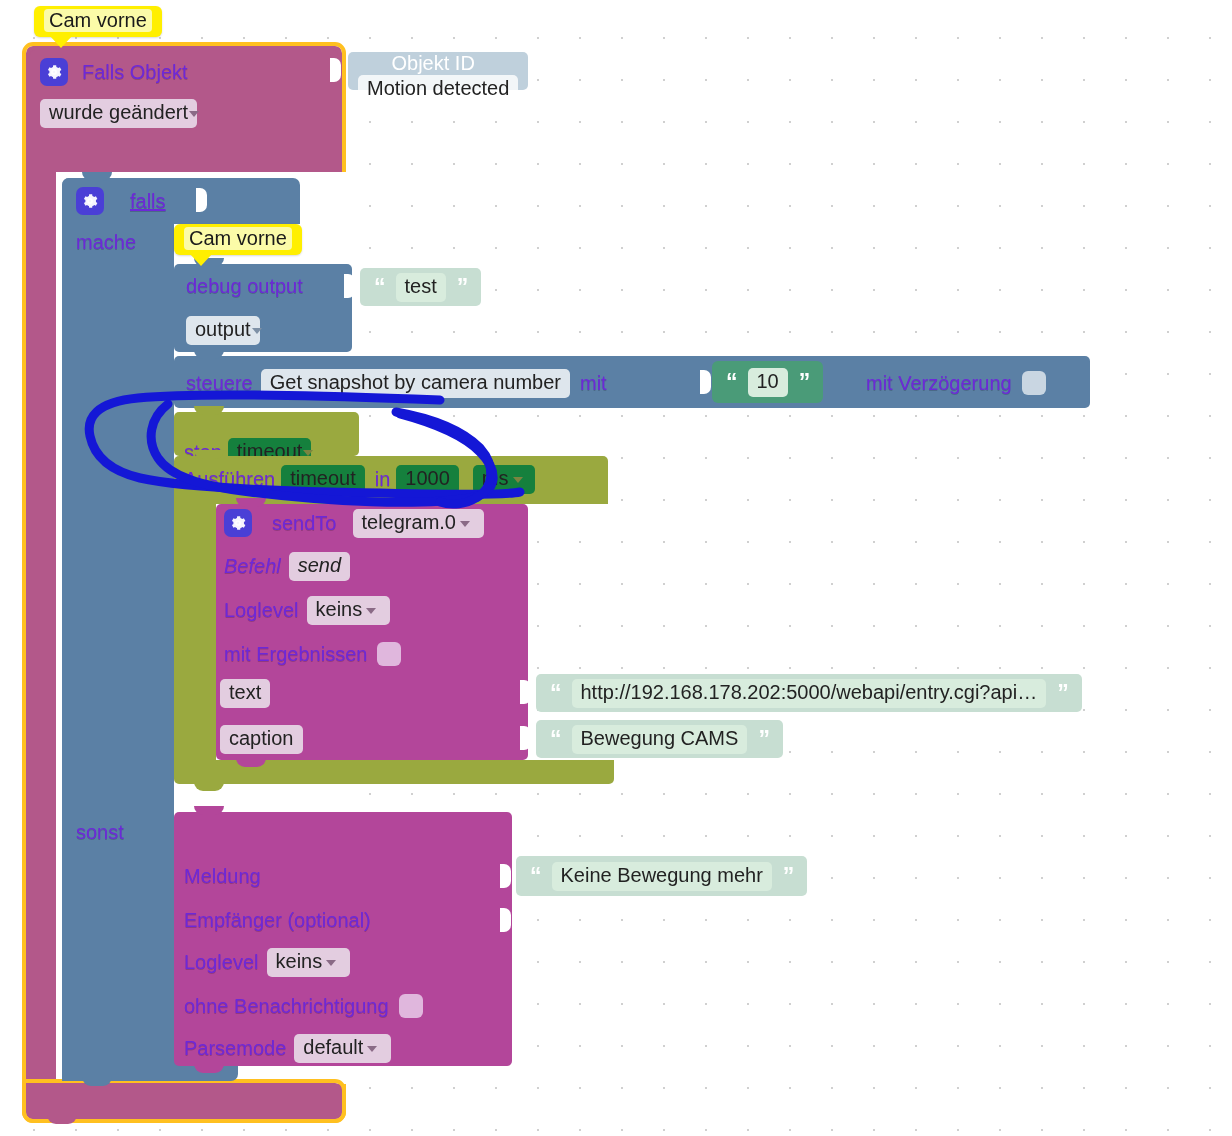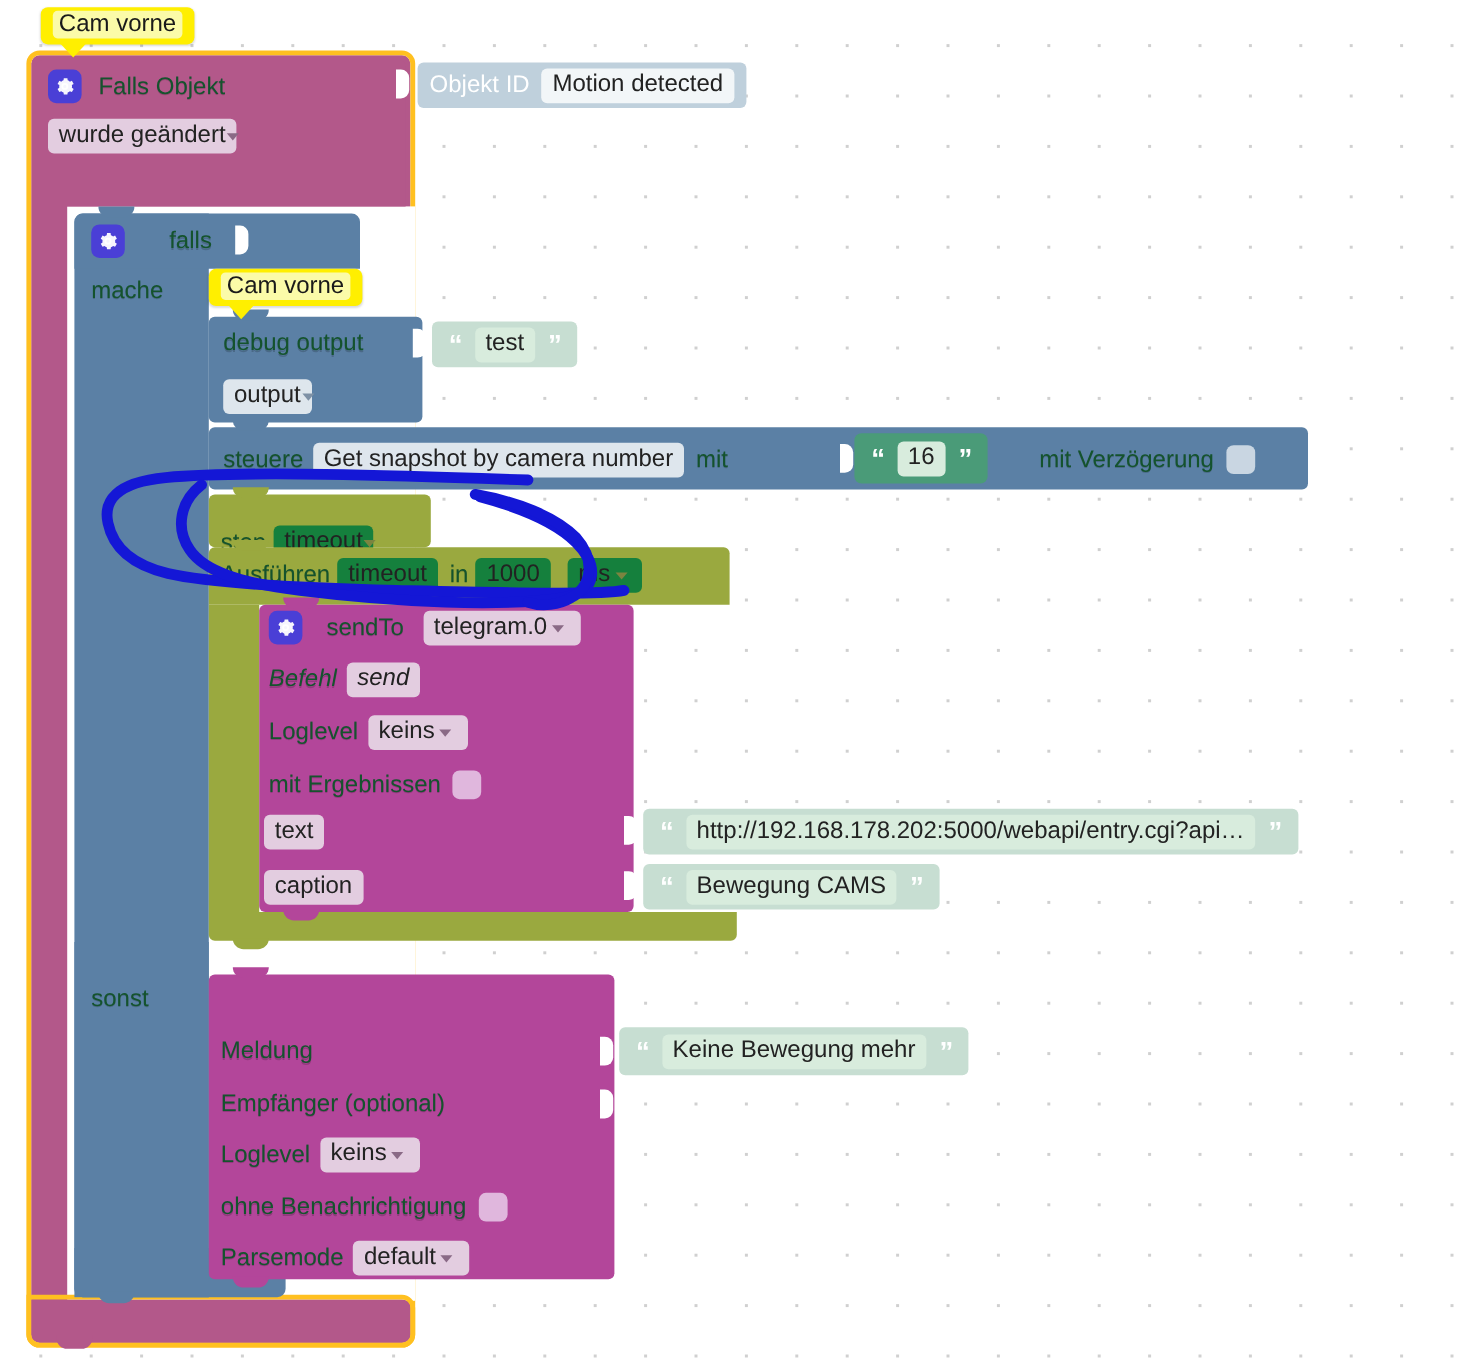--- a/index.html
+++ b/index.html
@@ -21,21 +21,21 @@
   .c-logic   {background:#5b80a5;}          
   .c-telegram{background:#b3469a;}          
   .c-timeout {background:#9aa93f;}
   .sel-ring  {outline:4px solid #ffc020; border-radius:7px;}
 
   .row{
     position:absolute;display:flex;align-items:center;
     color:#ffffff;font-size:20px;white-space:nowrap;
     text-shadow:0 1px 0 rgba(0,0,0,.18);
   }
-  .lbl{color:#14532d;margin-right:8px;}
+  .lbl{color:#6d28d9;margin-right:8px;}
   .lbl.tight{margin-right:6px;}
 
   
   .fld{
     background:rgba(255,255,255,.78);
     color:#222;border-radius:5px;
     padding:1px 9px 3px;font-size:20px;
     text-shadow:none;display:inline-block;
     line-height:1.25;
   }
@@ -67,21 +67,21 @@
   .gear svg{width:18px;height:18px;display:block;}
 
   
   .vblk{
     position:absolute;display:flex;align-items:center;
     border-radius:5px;font-size:20px;padding:0 14px;
     box-sizing:border-box;
   }
   .vblk.str  {background:#c7ded2;}
   .vblk.num  {background:#4a9b78;border-radius:6px;}
-  .vblk.objid{background:#bfd0dc;}
+  .vblk.objid{background:#bfd0dc;flex-direction:column;}
   .q{color:#ffffff;font-size:23px;font-weight:bold;letter-spacing:-1px;}
   .q.l{margin-right:11px;}
   .q.r{margin-left:11px;}
 
   
   .socket{
     position:absolute;width:11px;height:24px;border-radius:0 7px 7px 0;
     background:#ffffff;
   }
 
@@ -153,21 +153,21 @@
   <div class="blk c-logic" style="left:82px;top:1076px;width:30px;height:10px;border-radius:0 0 9px 9px;"></div>
   <div class="notch c-logic" style="left:82px;top:172px;background:#5b80a5;border-radius:0 0 9px 9px;"></div>
 
   <div class="row" style="left:76px;top:186px;height:30px;">
     <span class="gear">
       <svg viewBox="0 0 24 24" aria-hidden="true">
           <path fill="#ffffff" d="M12 8.2a3.8 3.8 0 100 7.6 3.8 3.8 0 000-7.6zm0 5.6a1.8 1.8 0 110-3.6 1.8 1.8 0 010 3.6z"></path>
           <path fill="#ffffff" d="M20 12c0-.5-.05-1-.14-1.46l2-1.3-2-3.47-2.2.95c-.7-.63-1.53-1.12-2.44-1.42L14.9 3h-4l-.32 2.3c-.9.3-1.73.79-2.44 1.42l-2.2-.95-2 3.47 2 1.3C5.85 11 5.8 11.5 5.8 12s.05 1 .14 1.46l-2 1.3 2 3.47 2.2-.95c.71.63 1.54 1.12 2.44 1.42l.32 2.3h4l.32-2.3c.91-.3 1.74-.79 2.44-1.42l2.2.95 2-3.47-2-1.3c.09-.46.14-.96.14-1.46z" opacity=".95"></path>
         </svg>
     </span>
-    <span class="lbl" style="margin-left:23px;">falls</span>
+    <span class="lbl" style="margin-left:12px;text-decoration:underline;">falls</span>
   </div>
   <div class="socket" style="left:196px;top:188px;"></div>
 
   <div class="row" style="left:76px;top:228px;height:28px;">
     <span class="lbl">mache</span>
   </div>
   <div class="row" style="left:76px;top:818px;height:28px;">
     <span class="lbl">sonst</span>
   </div>
 
@@ -192,21 +192,21 @@
   <div class="notch c-logic" style="left:194px;top:350px;background:#5b80a5;"></div>
   <div class="row" style="left:186px;top:368px;height:30px;">
     <span class="lbl">steuere</span>
     <span class="fld blue">Get snapshot by camera number</span>
     <span class="lbl" style="margin-left:10px;">mit</span>
   </div>
   <div class="socket" style="left:700px;top:370px;"></div>
 
   <div class="vblk num" style="left:712px;top:361px;height:42px;">
     <span class="q l">“</span>
-    <span class="fld green">16</span>
+    <span class="fld green">10</span>
     <span class="q r">”</span>
   </div>
   <div class="row" style="left:866px;top:368px;height:30px;">
     <span class="lbl" style="margin-right:0;">mit Verzögerung</span>
     <span class="cbx"></span>
   </div>
 
   <div class="blk c-timeout" style="left:174px;top:412px;width:185px;height:44px;border-radius:5px;"></div>
   <div class="notch c-timeout" style="left:194px;top:406px;background:#9aa93f;"></div>
   <div class="row" style="left:184px;top:438px;height:28px;text-align:center;">

